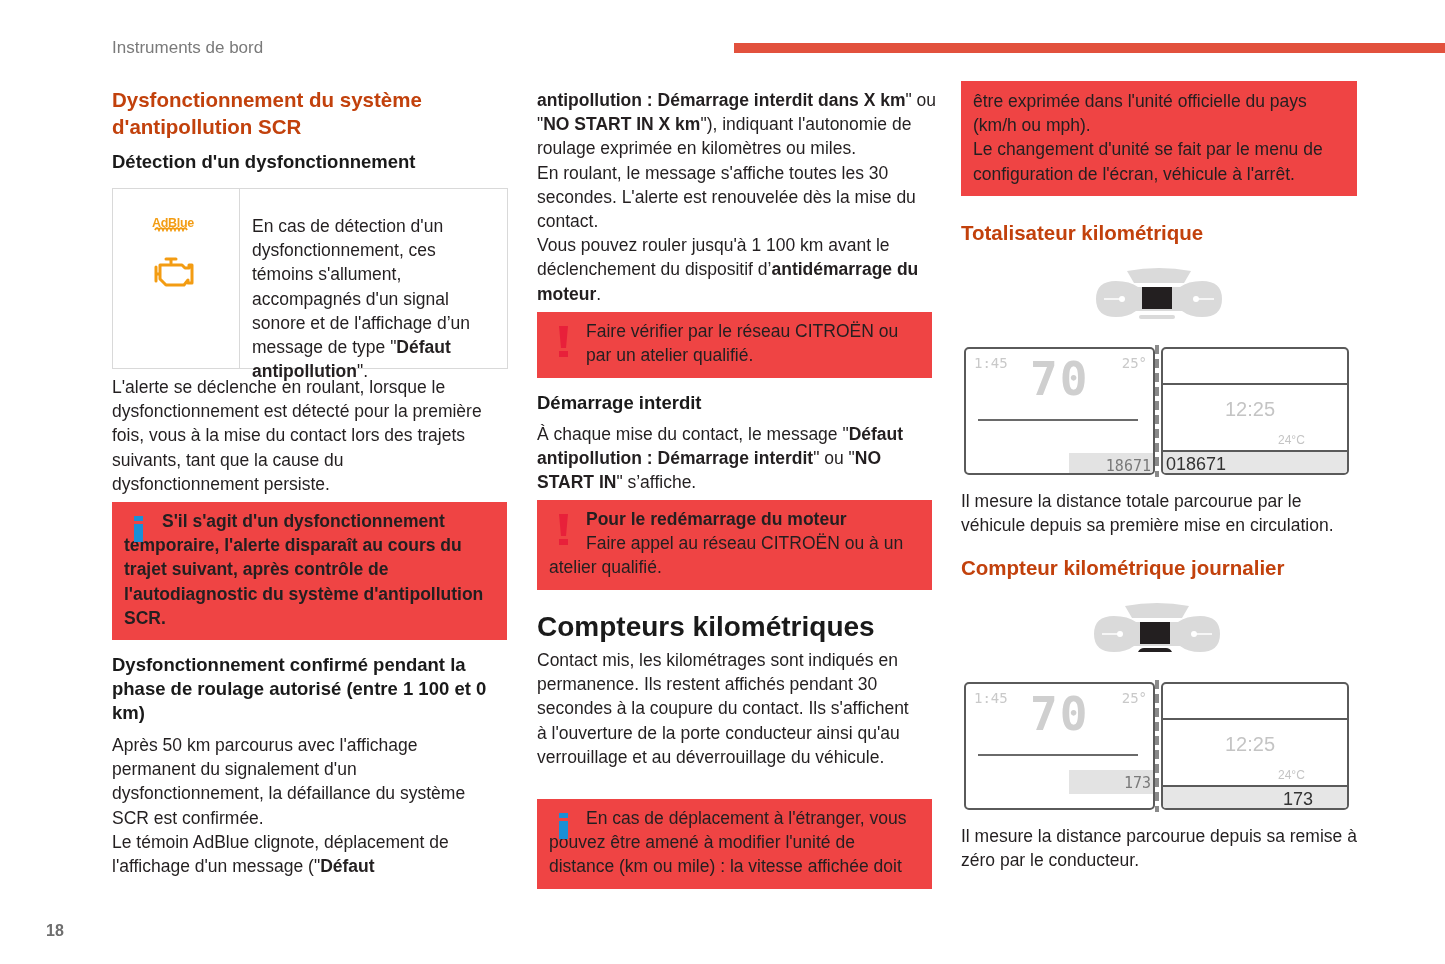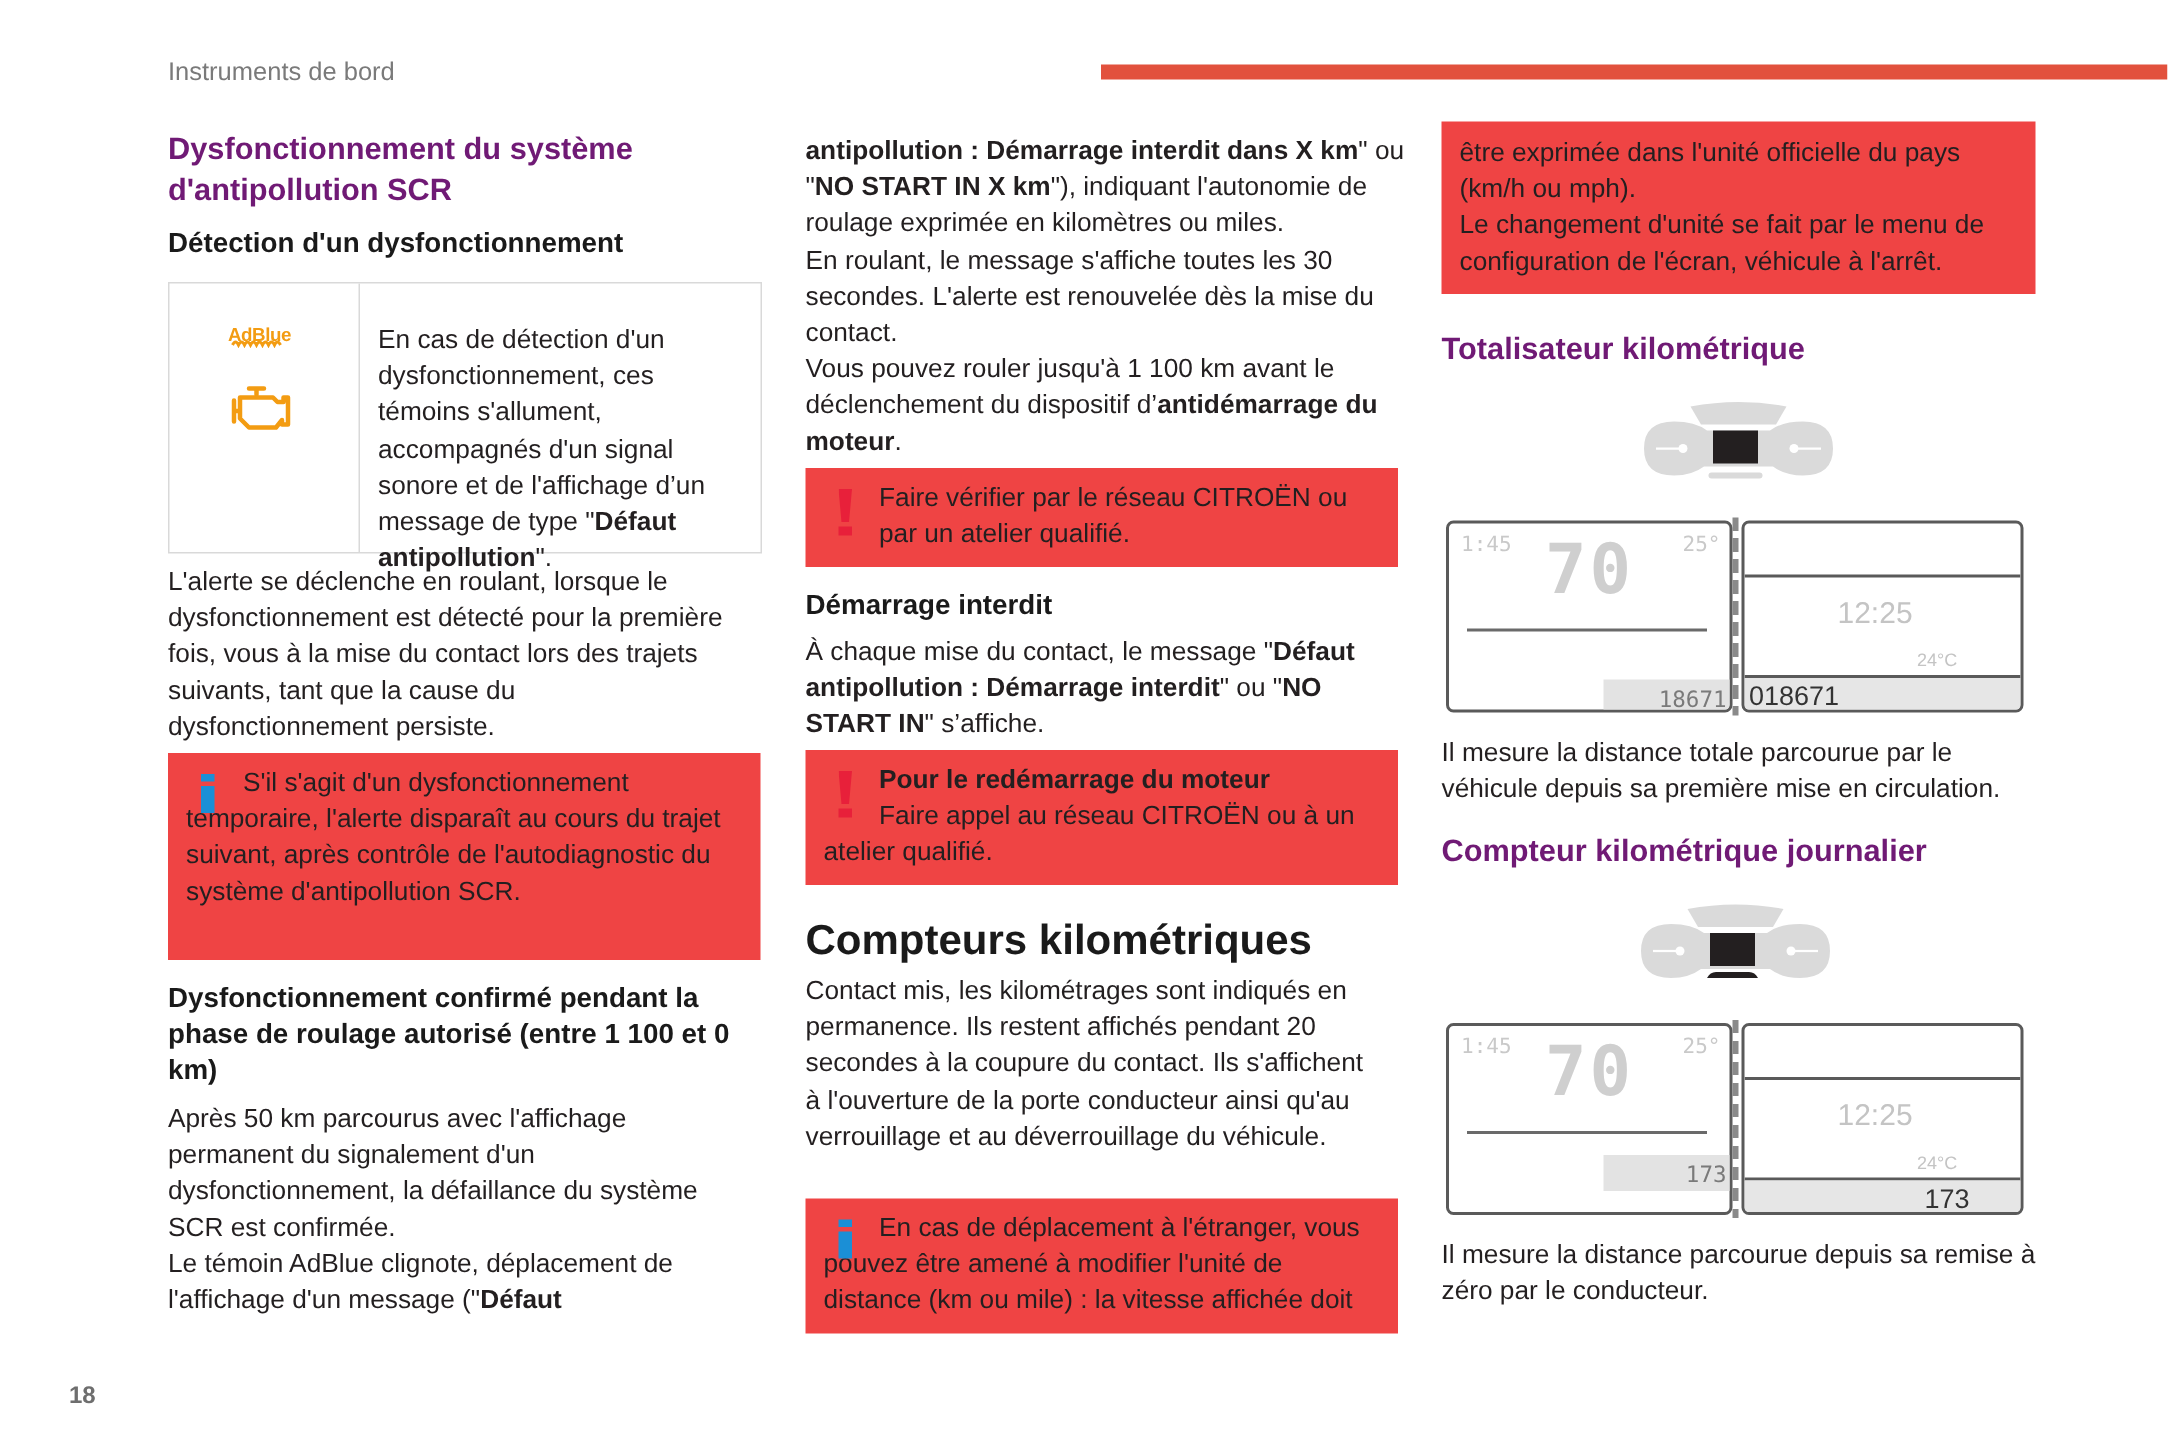--- a/index.html
+++ b/index.html
@@ -4,21 +4,21 @@
   <style>
     * { box-sizing: border-box; margin: 0; padding: 0; }
     html, body { width: 1445px; height: 964px; background: #ffffff; overflow: hidden; }
     body { position: relative; font-family: "Liberation Sans", sans-serif; color: #231f20; font-size: 17.5px; line-height: 24.2px; }
     b { font-weight: bold; }
 
     .header-title { position: absolute; left: 112px; top: 36px; font-size: 17px; color: #7a7a7a; }
     .header-bar { position: absolute; left: 734px; top: 43px; width: 711px; height: 10px; background: #e2513d; }
     .page-number { position: absolute; left: 46px; top: 919px; font-size: 16px; font-weight: bold; color: #6e6e6e; }
 
-    .h2 { font-size: 20.5px; font-weight: bold; line-height: 27px; color: #701a75; }
+    .h2 { font-size: 20.5px; font-weight: bold; line-height: 27px; color: #c2410c; }
     .h3 { font-size: 18.5px; font-weight: bold; line-height: 24px; color: #1a1a1a; }
     .h1 { font-size: 28px; font-weight: bold; line-height: 32px; color: #1a1a1a; }
     .p { font-size: 17.5px; line-height: 24.2px; }
 
     .abs { position: absolute; }
 
     .warn-table { position: absolute; left: 112px; top: 188px; width: 396px; height: 181px; border: 1.5px solid #d9d9d9; display: flex; }
     .warn-table .icons { width: 127px; border-right: 1.5px solid #d9d9d9; position: relative; }
     .warn-table .text { flex: 1; padding: 5px 10px 0 12px; margin-top: 20px; }
     .adblue { position: absolute; left: 39px; top: 22px; font-size: 12.5px; font-weight: bold; color: #f39c12; letter-spacing: -0.3px; }
@@ -65,21 +65,21 @@
       <path d="M14 4 H24 M19 4 V8 M4 12 V26 M4 19 H8 M8 10 H30 L33 13 H37 V10 H40 V28 H36 V25 L32 30 H14 L8 24 Z" fill="none" stroke="#f39c12" stroke-width="3" stroke-linejoin="round" stroke-linecap="round"></path>
     </svg>
   </div>
   <div class="text p">
     <span>En cas de détection d'un dysfonctionnement, ces témoins s'allument, accompagnés d'un signal sonore et de l'affichage d’un message de type "</span><b>Défaut antipollution</b><span>".</span>
   </div>
 </div>
 
 <div class="abs p" style="left:112px; top:375px; width:370px;">L'alerte se déclenche en roulant, lorsque le dysfonctionnement est détecté pour la première fois, vous à la mise du contact lors des trajets suivants, tant que la cause du dysfonctionnement persiste.</div>
 
-<div class="note p" style="left:112px; top:502px; width:395px; height:138px; padding-top:7px;">
+<div class="note p" style="left:112px; top:502px; width:395px; height:138px; padding-top:7px;font-weight:bold;">
   <div class="info-icon" style="left:22px; top:14px;">
     <div class="info-dot"></div>
       <div class="info-bar"></div>
   </div>
   <div style="text-indent:38px;">S'il s'agit d'un dysfonctionnement temporaire, l'alerte disparaît au cours du trajet suivant, après contrôle de l'autodiagnostic du système d'antipollution SCR.</div>
 </div>
 
 <div class="abs h3" style="left:112px; top:653px; width:390px;">Dysfonctionnement confirmé pendant la phase de roulage autorisé (entre 1 100 et 0 km)</div>
 <div class="abs p" style="left:112px; top:733px; width:380px;">
   <div>Après 50 km parcourus avec l'affichage permanent du signalement d'un dysfonctionnement, la défaillance du système SCR est confirmée.</div>
@@ -108,21 +108,21 @@
 <div class="note p" style="left:537px; top:500px; width:395px; height:90px; padding-top:7px;">
   <div class="excl-icon" style="left:21px; top:14px;">
     <div class="excl-bar"></div>
       <div class="excl-dot"></div>
   </div>
   <div style="padding-left:37px; font-weight:bold;">Pour le redémarrage du moteur</div>
   <div style="text-indent:37px;">Faire appel au réseau CITROËN ou à un atelier qualifié.</div>
 </div>
 
 <div class="abs h1" style="left:537px; top:611px; width:395px;">Compteurs kilométriques</div>
-<div class="abs p" style="left:537px; top:648px; width:385px;">Contact mis, les kilométrages sont indiqués en permanence. Ils restent affichés pendant 20 secondes à la coupure du contact. Ils s'affichent à l'ouverture de la porte conducteur ainsi qu'au verrouillage et au déverrouillage du véhicule.</div>
+<div class="abs p" style="left:537px; top:648px; width:385px;">Contact mis, les kilométrages sont indiqués en permanence. Ils restent affichés pendant 30 secondes à la coupure du contact. Ils s'affichent à l'ouverture de la porte conducteur ainsi qu'au verrouillage et au déverrouillage du véhicule.</div>
 
 <div class="note p" style="left:537px; top:799px; width:395px; height:90px; padding-top:7px;">
   <div class="info-icon" style="left:22px; top:14px;">
     <div class="info-dot"></div>
       <div class="info-bar"></div>
   </div>
   <div style="text-indent:37px;">En cas de déplacement à l'étranger, vous pouvez être amené à modifier l'unité de distance (km ou mile) : la vitesse affichée doit</div>
 </div>
 
 <div class="note p" style="left:961px; top:81px; width:396px; height:115px; padding-top:8px;">

